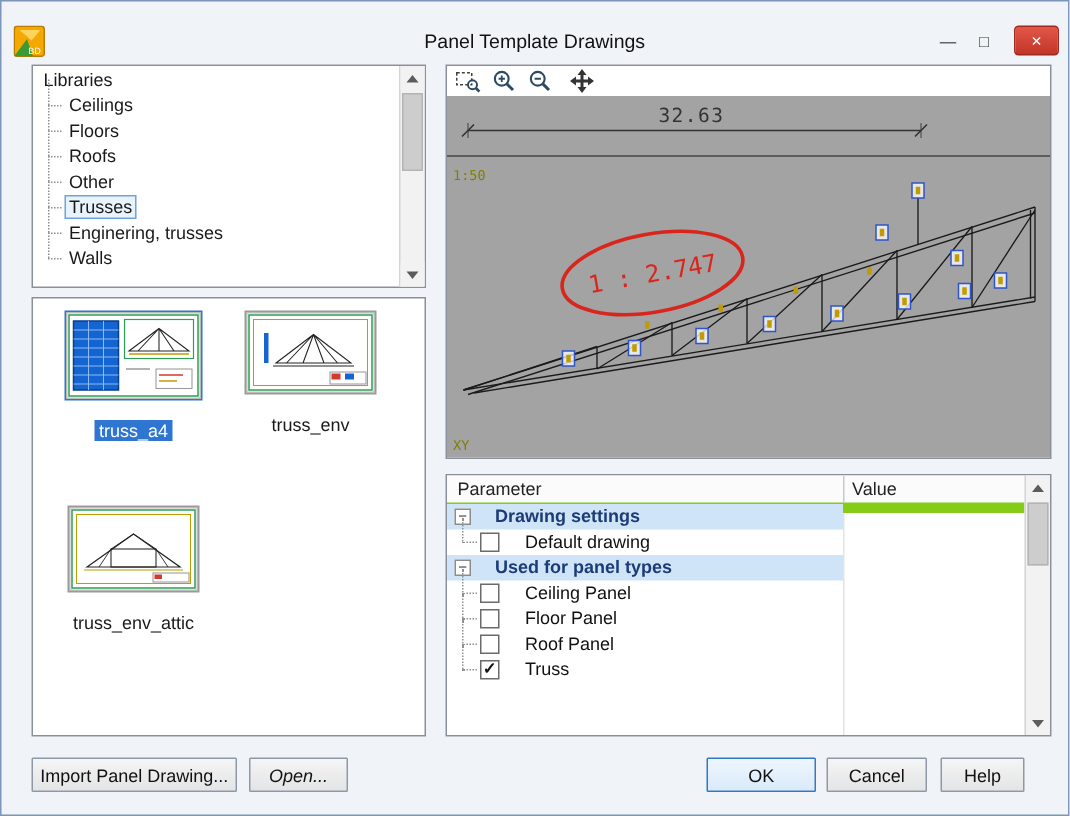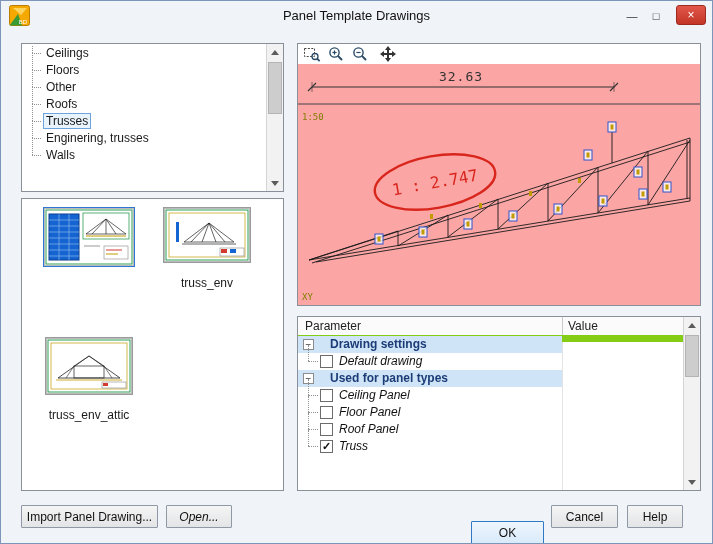--- a/index.html
+++ b/index.html
@@ -3,21 +3,21 @@
 <meta charset="utf-8">
 <style>
   html,body{margin:0;padding:0;background:#c8d2de;}
   .window{
     position:relative;width:711px;height:542px;
     background:#f0f3f7;border:1px solid #7b96b8;
     font-family:"Liberation Sans",sans-serif;font-size:12px;color:#1a1a1a;
     overflow:hidden;
   }
   
-  .titlebar{position:absolute;left:0;top:0;right:0;height:30px;padding-left:19px;}
+  .titlebar{position:absolute;left:0;top:12px;right:0;height:30px;padding-left:19px;}
   .title-text{position:absolute;left:0;right:0;top:7px;text-align:center;font-size:13px;color:#111;}
   .app-logo{position:absolute;left:8px;top:4px;width:21px;height:21px;}
   .cap-btn{position:absolute;top:7px;width:20px;height:16px;line-height:15px;text-align:center;
     color:#333;font-size:11px;cursor:default;background:transparent;border:none;padding:0;}
   .btn-min{right:70px;}
   .btn-max{right:46px;}
   .btn-close{position:absolute;right:6px;top:4px;width:30px;height:20px;border:1px solid #9c2a20;border-radius:3px;
     background:linear-gradient(#e2574a,#c23527);color:#fff;font-size:12px;line-height:18px;text-align:center;padding:0;}
   
   .panel{position:absolute;background:#fff;border:1px solid #8a9099;box-sizing:border-box;}
@@ -41,37 +41,37 @@
   .scroll-thumb{position:absolute;left:1px;width:14px;background:#cdcdcd;border:1px solid #b4b4b4;box-sizing:border-box;}
   
   .thumb-cell{position:absolute;width:110px;text-align:center;}
   .thumb-img{display:inline-block;border:1px solid #9a9a9a;line-height:0;background:#fff;}
   .thumb-img.sel{border:1px solid #2f76d2;}
   .thumb-label{display:inline-block;margin-top:11px;font-size:12px;padding:0 3px;}
   .thumb-label.sel{background:#2f76d2;color:#fff;}
   
   .pv-toolbar{position:absolute;left:0;top:0;right:0;height:20px;background:#fff;}
   .tool-btn{position:absolute;top:1px;width:22px;height:18px;background:transparent;border:none;padding:0;line-height:0;}
-  .pv-canvas{position:absolute;left:0;top:20px;right:0;bottom:0;background:#fca5a5;overflow:hidden;}
+  .pv-canvas{position:absolute;left:0;top:20px;right:0;bottom:0;background:#a3a3a3;overflow:hidden;}
   
   .pheader{position:absolute;left:0;top:0;right:17px;height:18px;background:#fbfbfb;border-bottom:7px solid #84cc16;}
   .pheader .h1{position:absolute;left:7px;top:2px;color:#222;}
   .pheader .h2{position:absolute;left:270px;top:2px;color:#222;}
   .col-divider{position:absolute;left:264px;top:0;bottom:0;border-left:1px solid #e3e3e3;}
   .col-divider-h{position:absolute;left:264px;top:0;height:18px;border-left:1px solid #c9c9c9;}
   .prow{position:absolute;left:0;right:17px;height:17px;line-height:17px;}
   .prow.group .g-bg{position:absolute;left:0;top:0;width:264px;height:17px;background:#cfe4f7;}
   .expander{position:absolute;left:5px;top:3px;width:11px;height:11px;border:1px solid #8c8c8c;background:#fff;
     font-size:10px;line-height:9px;text-align:center;box-sizing:border-box;color:#333;}
   .g-label{position:absolute;left:22px;top:0;font-weight:bold;color:#1b3c77;padding-left:10px;}
   .prow.child::before{content:"";position:absolute;left:10px;top:8px;width:10px;border-top:1px dotted #909090;}
   .prow.child::after{content:"";position:absolute;left:10px;top:-8px;height:16px;border-left:1px dotted #909090;}
   .cb{position:absolute;left:22px;top:2px;width:13px;height:13px;border:1px solid #6b6b6b;background:#fff;
     box-sizing:border-box;font-size:11px;line-height:11px;text-align:center;font-weight:bold;color:#111;}
-  .c-label{position:absolute;left:41px;top:0;color:#111;font-style:italic;}
+  .c-label{position:absolute;left:52px;top:0;color:#111;}
   
   .btn{position:absolute;top:504px;height:23px;background:linear-gradient(#f5f5f5,#e3e4e6);
     border:1px solid #8e99a5;border-radius:1px;font-family:"Liberation Sans",sans-serif;font-size:12px;color:#111;padding:0;}
   .btn.default{border:1px solid #3079c6;background:linear-gradient(#eef6fd,#d9eafa);}
 </style>
 </head>
 <body>
 
 <div class="window">
 
@@ -83,24 +83,25 @@
       <text x="14" y="19" font-size="6" fill="#fff" text-anchor="middle" font-family="Liberation Sans, sans-serif">BD</text>
     </svg>
     <div class="title-text">Panel Template Drawings</div>
     <button class="cap-btn btn-min">—</button>
     <button class="cap-btn btn-max">□</button>
     <button class="btn-close">×</button>
   </div>
 
   <div class="panel libraries-panel">
     <div class="tree">
+      <div class="tree-root">Libraries</div>
       <div class="tree-item"><span class="ti-label">Ceilings</span></div>
       <div class="tree-item"><span class="ti-label">Floors</span></div>
+      <div class="tree-item"><span class="ti-label">Roofs</span></div>
       <div class="tree-item"><span class="ti-label">Other</span></div>
-      <div class="tree-item"><span class="ti-label">Roofs</span></div>
       <div class="tree-item selected"><span class="ti-label">Trusses</span></div>
       <div class="tree-item"><span class="ti-label">Enginering, trusses</span></div>
       <div class="tree-item"><span class="ti-label">Walls</span></div>
     </div>
     <div class="vscroll">
       <div class="scroll-btn top">
           <span class="tri-up"></span>
         </div>
       <div class="scroll-thumb" style="top:18px;height:52px;"></div>
       <div class="scroll-btn bottom">
@@ -120,20 +121,21 @@
           <path d="M5 12 H35 M5 18 H35 M5 24 H35 M5 30 H35 M5 36 H35 M5 42 H35 M5 48 H35 M15 6 V52 M25 6 V52" stroke="#9cc4f0" stroke-width="0.6"></path>
           <rect x="39" y="5" width="46" height="26" fill="none" stroke="#2e9e54" stroke-width="0.8"></rect>
           <path d="M42 26 L62 11 L82 26 Z M48 26 L62 11 M62 26 L62 11 M72 26 L62 11" fill="none" stroke="#222" stroke-width="0.7"></path>
           <path d="M42 28 H82" stroke="#c09c00" stroke-width="1"></path>
           <rect x="60" y="38" width="24" height="13" fill="none" stroke="#999" stroke-width="0.7"></rect>
           <path d="M62 42 H78" stroke="#d23a2e" stroke-width="1"></path>
           <path d="M62 46 H74" stroke="#c09c00" stroke-width="1"></path>
           <path d="M40 38 H56" stroke="#555" stroke-width="0.6"></path>
         </svg>
       </span>
+      <div><span class="thumb-label sel">truss_a4</span></div>
     </div>
 
     <div class="thumb-cell" style="left:130px;top:8px;">
       <span class="thumb-img">
         <svg width="86" height="54" viewBox="0 0 86 54">
           <rect x="0.5" y="0.5" width="85" height="53" fill="#fff" stroke="#bbb"></rect>
           <rect x="2" y="2" width="82" height="50" fill="none" stroke="#2e9e54"></rect>
           <rect x="5" y="5" width="76" height="44" fill="none" stroke="#c09c00" stroke-width="0.7"></rect>
           <rect x="12" y="14" width="3" height="20" fill="#1464d2"></rect>
           <path d="M20 34 L45 15 L70 34 Z M27 34 L45 15 M38 34 L45 15 M52 34 L45 15 M61 34 L45 15" fill="none" stroke="#222" stroke-width="0.7"></path>
@@ -310,17 +312,17 @@
         </div>
       <div class="scroll-thumb" style="top:18px;height:42px;"></div>
       <div class="scroll-btn bottom">
           <span class="tri-down"></span>
         </div>
     </div>
   </div>
 
   <button class="btn" style="left:20px;width:137px;">Import Panel Drawing...</button>
   <button class="btn" style="left:165px;width:66px;font-style:italic;">Open...</button>
-  <button class="btn default" style="left:470px;width:73px;margin-top:16px;">OK</button>
+  <button class="btn default" style="left:470px;width:73px;">OK</button>
   <button class="btn" style="left:550px;width:67px;">Cancel</button>
   <button class="btn" style="left:626px;width:56px;">Help</button>
 
 </div>
 
 </body></html>

